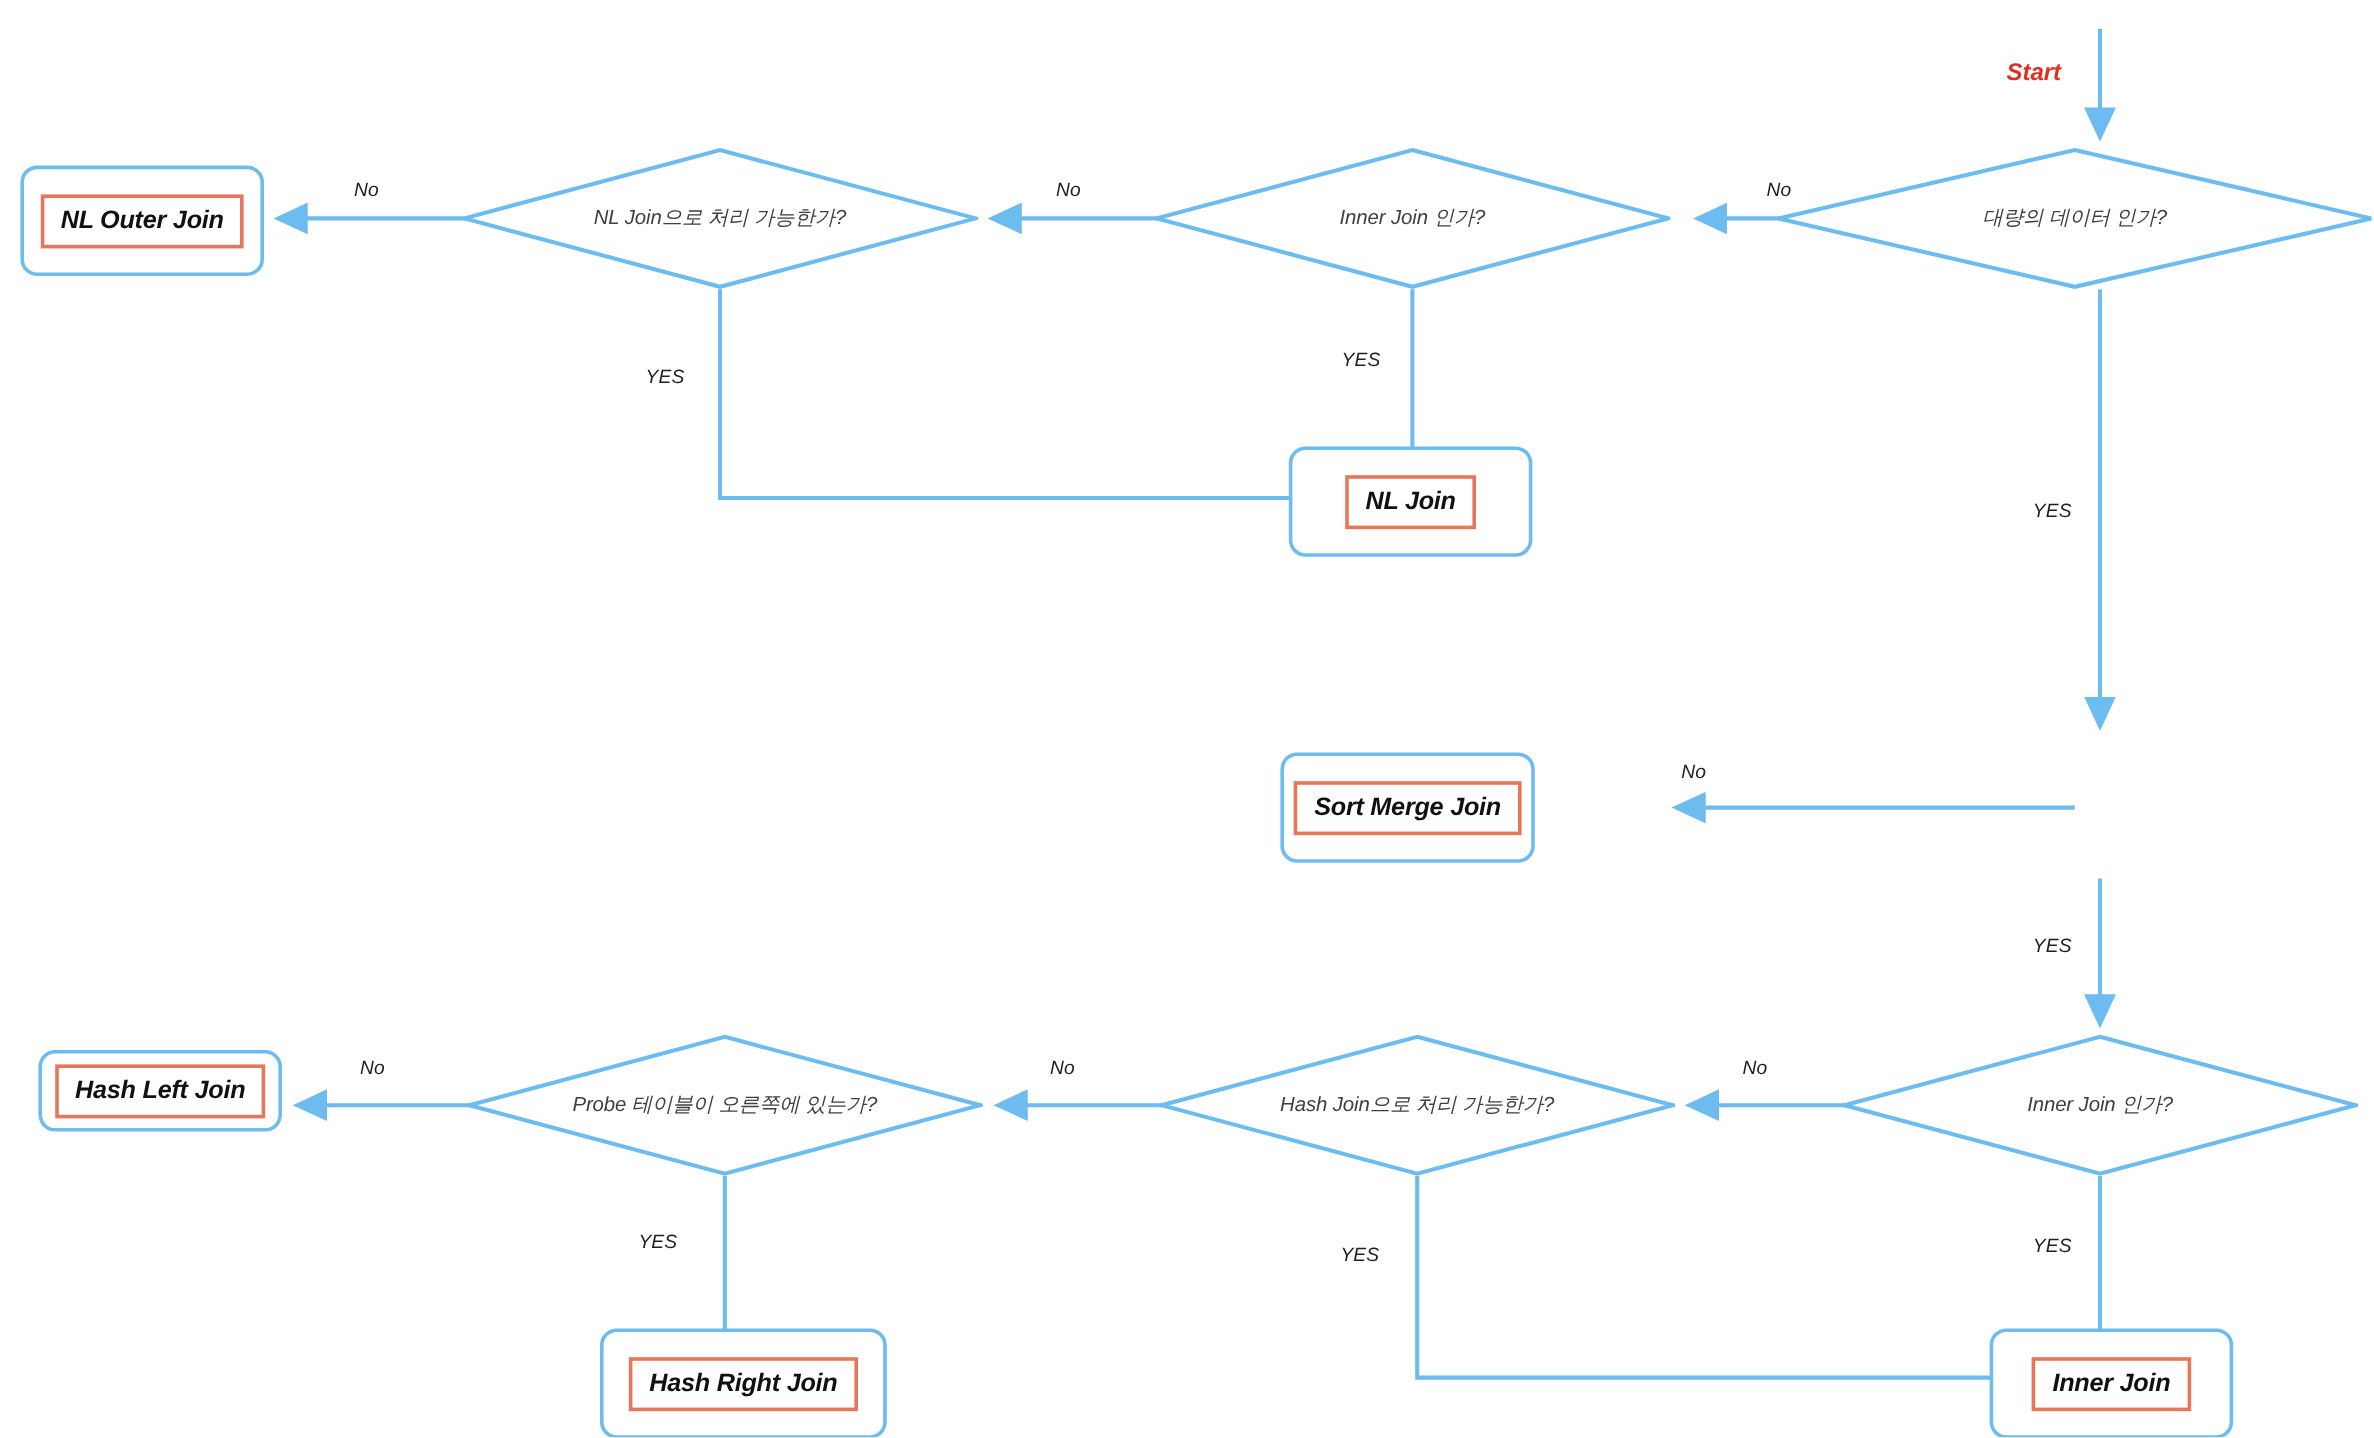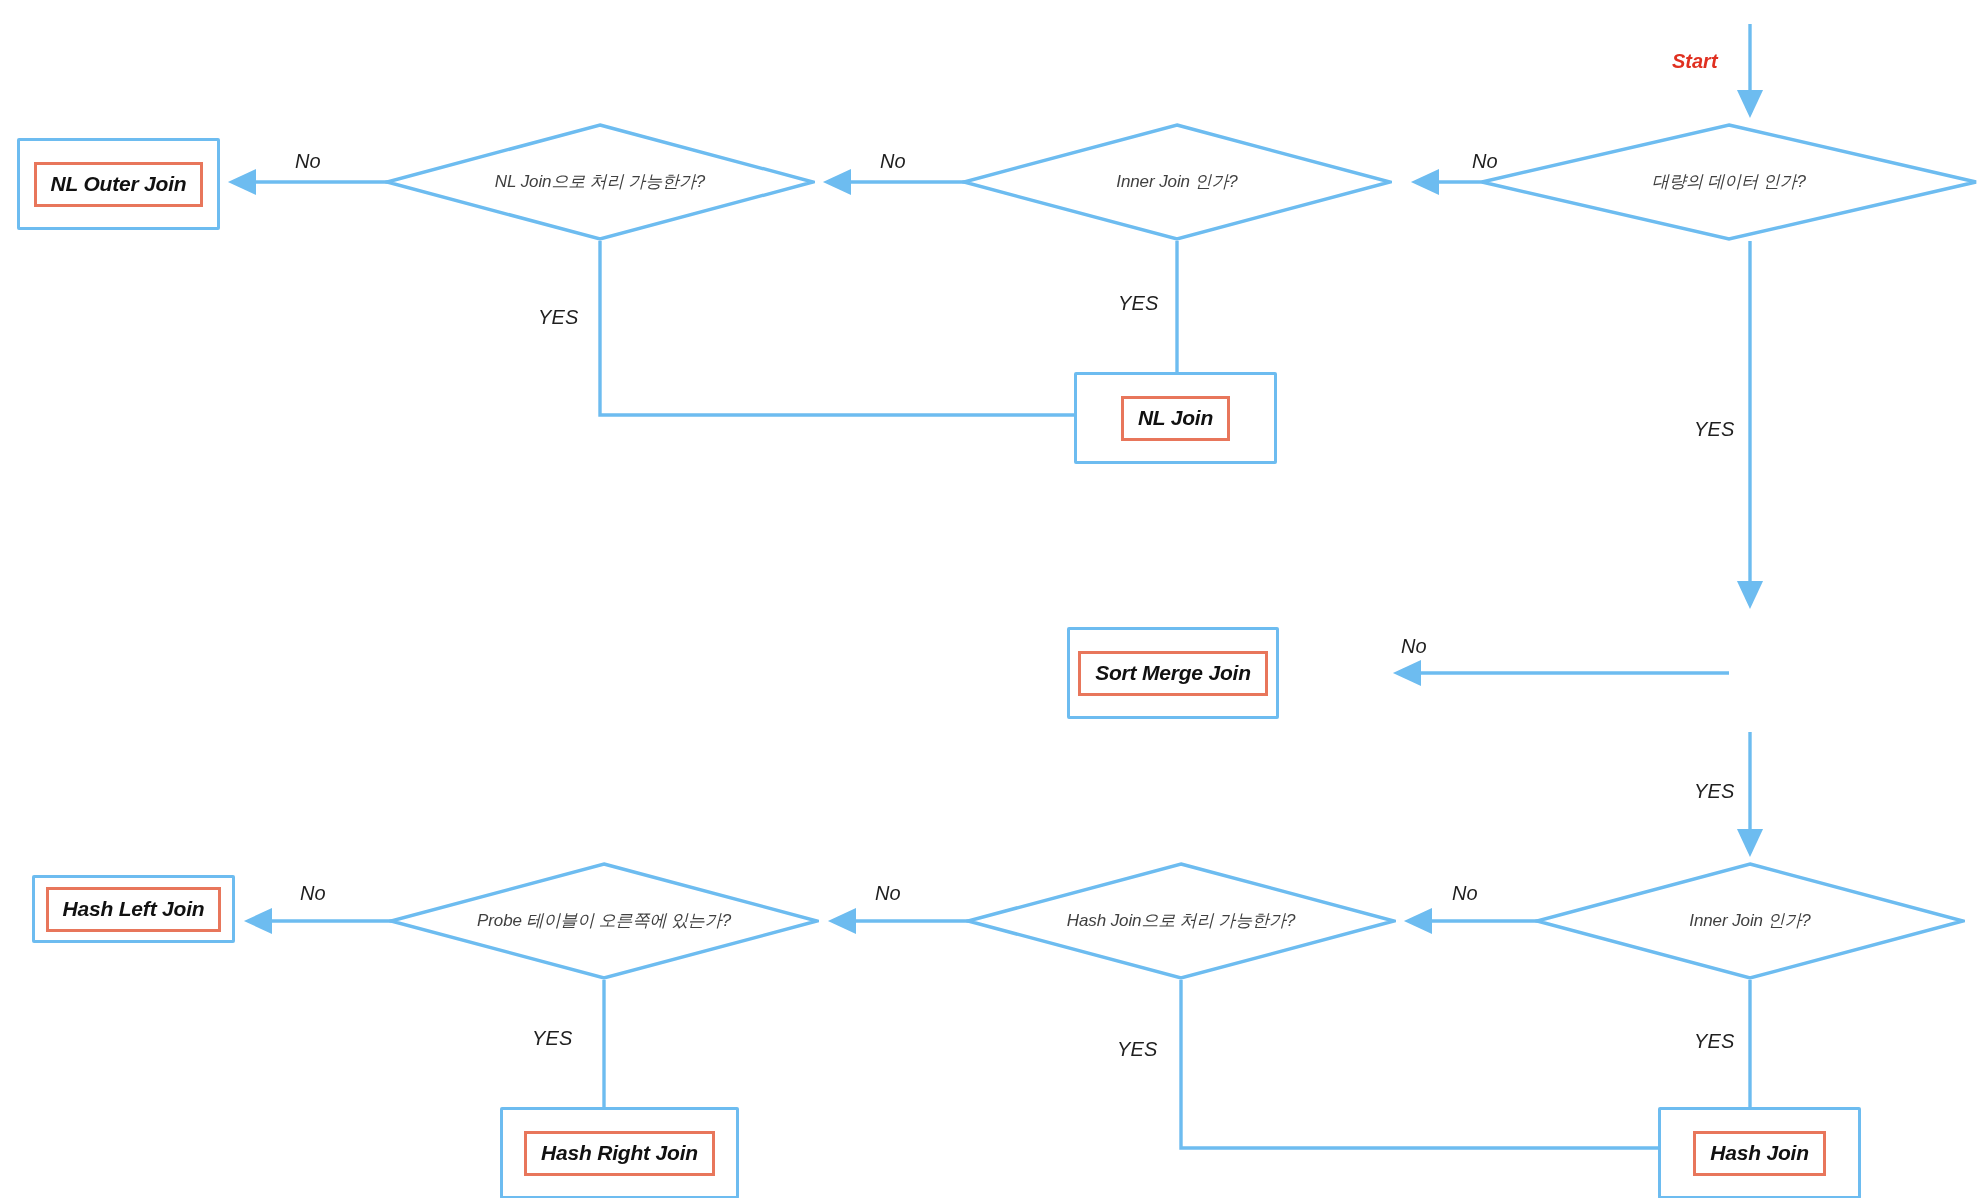--- a/index.html
+++ b/index.html
@@ -52,21 +52,21 @@
     line-height: 1.32;
     color: #404040;
     white-space: pre-line;
     letter-spacing: -0.1px;
   }
 
   
   .resultbox {
     position: absolute;
     border: 3px solid #6DBCF0;
-    border-radius: 2px;
+    border-radius: 14px;
     background: #ffffff;
     display: flex;
     align-items: center;
     justify-content: center;
   }
   .resultbox .inner {
     border: 3px solid #E8765B;
     background: #ffffff;
     padding: 7px 14px 8px 14px;
     display: flex;
@@ -77,21 +77,21 @@
     font-size: 21px;
     font-weight: bold;
     color: #111111;
     white-space: nowrap;
     letter-spacing: -0.2px;
   }
 
   
   .edgelabel {
     position: absolute;
-    font-size: 20px;
+    font-size: 16px;
     color: #1f1f1f;
     white-space: nowrap;
     letter-spacing: 0.1px;
   }
 
   
   .startlabel {
     position: absolute;
     font-size: 20px;
     font-weight: bold;
@@ -216,21 +216,21 @@
   </div>
 
   <div class="resultbox" style="left:500px; top:1107px; width:239px; height:92px;">
     <div class="inner">
       <span>Hash Right Join</span>
     </div>
   </div>
 
   <div class="resultbox" style="left:1658px; top:1107px; width:203px; height:92px;">
     <div class="inner">
-      <span>Hash Join</span>
+      <span>Inner Join</span>
     </div>
   </div>
 
   <div class="edgelabel" style="left:1472px; top:150px;">
     <span>No</span>
   </div>
   <div class="edgelabel" style="left:880px; top:150px;">
     <span>No</span>
   </div>
   <div class="edgelabel" style="left:295px; top:150px;">

